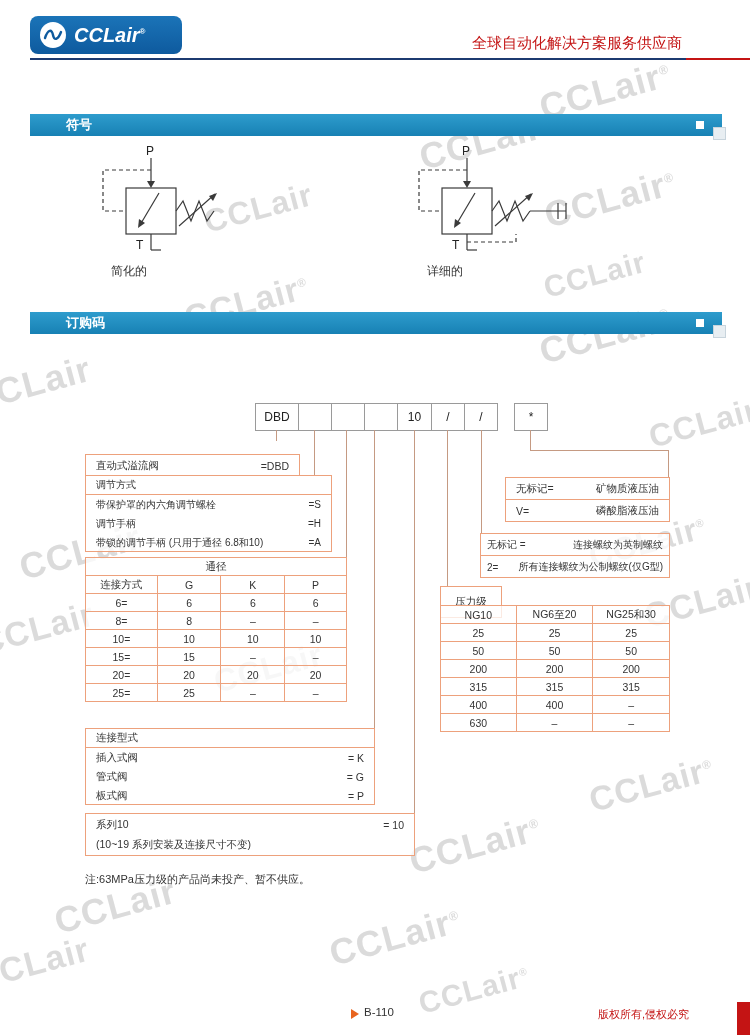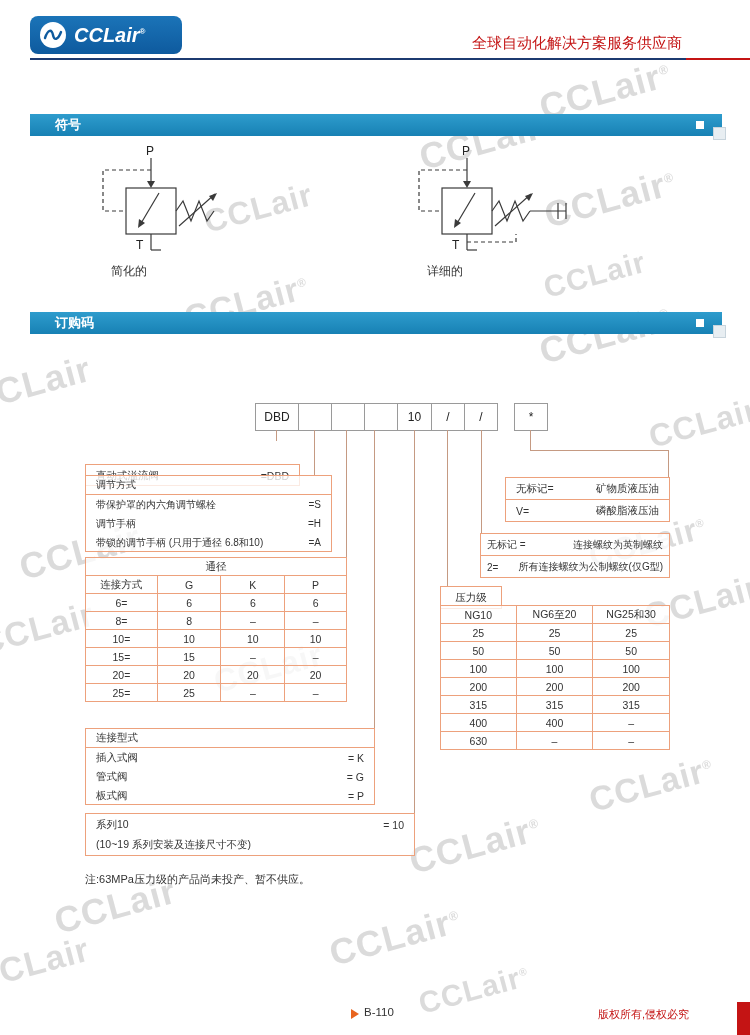--- a/index.html
+++ b/index.html
@@ -17,21 +17,21 @@
   .logo-circle{width:26px;height:26px;border-radius:50%;background:#fff;flex:0 0 auto;
         display:flex;align-items:center;justify-content:center}
   .logo-text{color:#fff;font-size:20px;font-weight:bold;font-style:italic;line-height:1}
   .logo-text sup{font-size:8px;font-style:normal}
   .tagline{position:absolute;right:68px;top:34px;color:#c41414;font-weight:normal;font-size:15px;z-index:3}
   .rule-navy{position:absolute;left:30px;top:58px;width:656px;height:2px;background:#1c3a70;z-index:3}
   .rule-red{position:absolute;left:686px;top:58px;width:64px;height:2px;background:#c41414;z-index:3}
   
   .secbar{position:absolute;left:30px;width:692px;height:22px;color:#fff;font-size:13px;font-weight:bold;
           background:linear-gradient(180deg,#2e9ccd,#1781b4);display:flex;align-items:center;
-          padding-left:25px;z-index:3}
+          padding-left:36px;z-index:3}
   .secbar .sq1{position:absolute;right:18px;top:7px;width:8px;height:8px;background:#fff}
   .secbar .sq2{position:absolute;right:-4px;top:13px;width:13px;height:13px;background:#e8eef2;border:1px solid #c8d4dc}
   
   .symsvg{position:absolute;z-index:2}
   .sym-caption{position:absolute;z-index:2;font-size:12px;color:#333;text-align:left;width:80px}
   
   .codecell{position:absolute;top:403px;height:28px;border:1px solid #9a9a9a;background:rgba(255,255,255,.82);
             display:flex;align-items:center;justify-content:center;font-size:12px;z-index:2}
   .conn{position:absolute;background:#c59a82;z-index:2}
   .obox{position:absolute;border:1px solid #eda17c;background:rgba(255,255,255,.78);z-index:2;font-size:10.5px;color:#333}
@@ -157,21 +157,21 @@
   <div class="conn" style="left:314px;top:430px;width:1px;height:46px"></div>
   <div class="conn" style="left:346px;top:430px;width:1px;height:128px"></div>
   <div class="conn" style="left:374px;top:430px;width:1px;height:299px"></div>
   <div class="conn" style="left:414px;top:430px;width:1px;height:384px"></div>
   <div class="conn" style="left:447px;top:430px;width:1px;height:157px"></div>
   <div class="conn" style="left:481px;top:430px;width:1px;height:104px"></div>
   <div class="conn" style="left:530px;top:430px;width:1px;height:21px"></div>
   <div class="conn" style="left:530px;top:450px;width:139px;height:1px"></div>
   <div class="conn" style="left:668px;top:450px;width:1px;height:28px"></div>
 
-  <div class="obox" style="left:85px;top:464px;width:215px;height:22px">
+  <div class="obox" style="left:85px;top:454px;width:215px;height:22px">
     <div class="brow h22">
       <span>直动式溢流阀</span>
       <span>=DBD</span>
     </div>
   </div>
 
   <div class="obox" style="left:85px;top:475px;width:247px;height:77px;font-size:10px">
     <div class="brow btitle">
       <span>调节方式</span>
     </div>
@@ -282,44 +282,39 @@
     <div class="brow h22 divline" style="padding:0 6px">
       <span>无标记 =</span>
       <span>连接螺纹为英制螺纹</span>
     </div>
     <div class="brow h22" style="padding:0 6px">
       <span>2=</span>
       <span>所有连接螺纹为公制螺纹(仅G型)</span>
     </div>
   </div>
 
-  <div class="obox plabel" style="left:440px;top:586px;width:62px;height:23px">压力级</div>
+  <div class="obox plabel" style="left:440px;top:586px;width:62px;height:32px">压力级</div>
   <table class="otab" style="left:440px;top:605px;width:230px">
     <tbody>
         <tr>
       <th style="width:76px">NG10</th>
       <th style="width:77px">NG6至20</th>
       <th style="width:77px">NG25和30</th>
     </tr>
     <tr>
           <td>25</td>
           <td>25</td>
           <td>25</td>
         </tr>
     <tr>
           <td>50</td>
           <td>50</td>
           <td>50</td>
         </tr>
     <tr>
-          <td>100</td>
-          <td>100</td>
-          <td>100</td>
-        </tr>
-    <tr>
           <td>200</td>
           <td>200</td>
           <td>200</td>
         </tr>
     <tr>
           <td>315</td>
           <td>315</td>
           <td>315</td>
         </tr>
     <tr>

